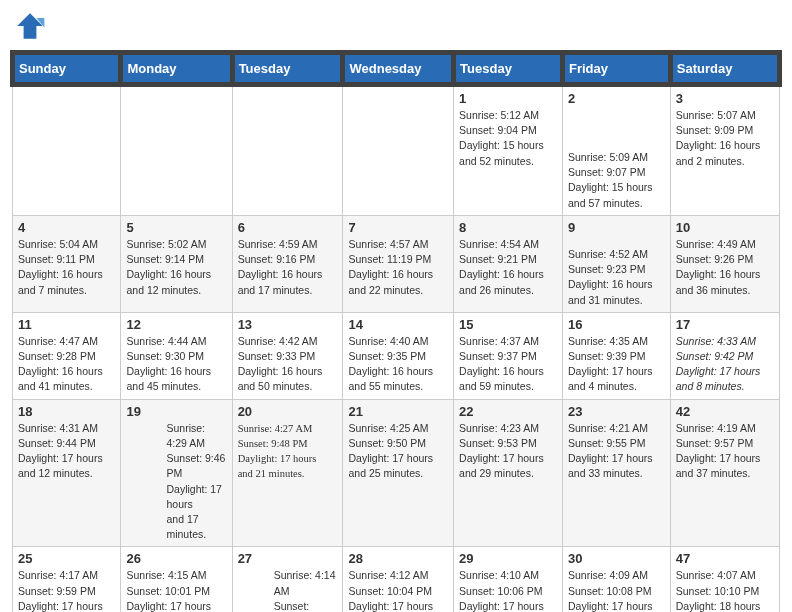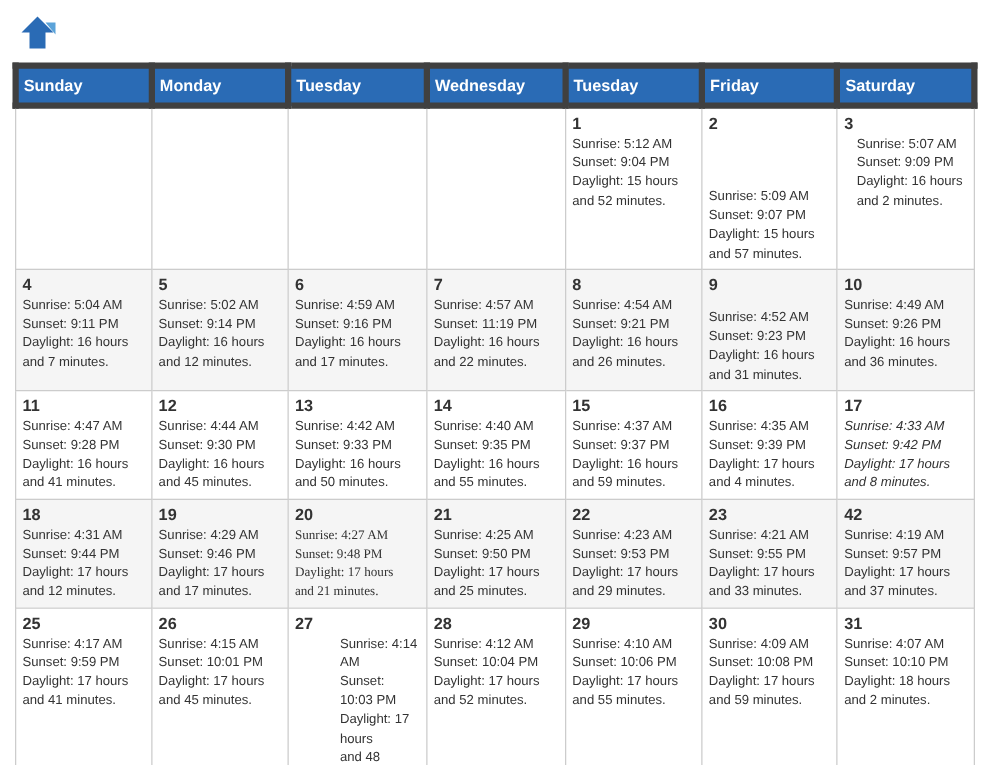--- a/index.html
+++ b/index.html
@@ -149,21 +149,21 @@
         </td>
         <td>
           <span class="day-num">2</span>
           <div class="day-info" style="white-space: pre-line; margin-top: 44px;">Sunrise: 5:09 AM
 Sunset: 9:07 PM
 Daylight: 15 hours
 and 57 minutes.</div>
         </td>
         <td>
           <span class="day-num">3</span>
-          <div class="day-info" style="white-space: pre-line; margin-left: 10px;">Sunrise: 5:07 AM
+          <div class="day-info" style="white-space: pre-line;">Sunrise: 5:07 AM
 Sunset: 9:09 PM
 Daylight: 16 hours
 and 2 minutes.</div>
         </td>
       </tr>
       <tr class="row-gray">
         <td>
           <span class="day-num">4</span>
           <div class="day-info" style="white-space: pre-line;">Sunrise: 5:04 AM
 Sunset: 9:11 PM
@@ -267,21 +267,21 @@
       <tr class="row-gray">
         <td>
           <span class="day-num">18</span>
           <div class="day-info" style="white-space: pre-line;">Sunrise: 4:31 AM
 Sunset: 9:44 PM
 Daylight: 17 hours
 and 12 minutes.</div>
         </td>
         <td>
           <span class="day-num">19</span>
-          <div class="day-info" style="white-space: pre-line;">Sunrise: 4:29 AM
+          <div class="day-info" style="white-space: pre-line; margin-left: 40px;">Sunrise: 4:29 AM
 Sunset: 9:46 PM
 Daylight: 17 hours
 and 17 minutes.</div>
         </td>
         <td>
           <span class="day-num">20</span>
           <div class="day-info" style="white-space: pre-line; font-family: Liberation Serif, serif;">Sunrise: 4:27 AM
 Sunset: 9:48 PM
 Daylight: 17 hours
 and 21 minutes.</div>
@@ -352,21 +352,21 @@
 and 55 minutes.</div>
         </td>
         <td>
           <span class="day-num">30</span>
           <div class="day-info" style="white-space: pre-line;">Sunrise: 4:09 AM
 Sunset: 10:08 PM
 Daylight: 17 hours
 and 59 minutes.</div>
         </td>
         <td>
-          <span class="day-num">31</span>
+          <span class="day-num">47</span>
           <div class="day-info" style="white-space: pre-line;">Sunrise: 4:07 AM
 Sunset: 10:10 PM
 Daylight: 18 hours
 and 2 minutes.</div>
         </td>
       </tr>
     </tbody>
 </table>
 
 </body></html>

